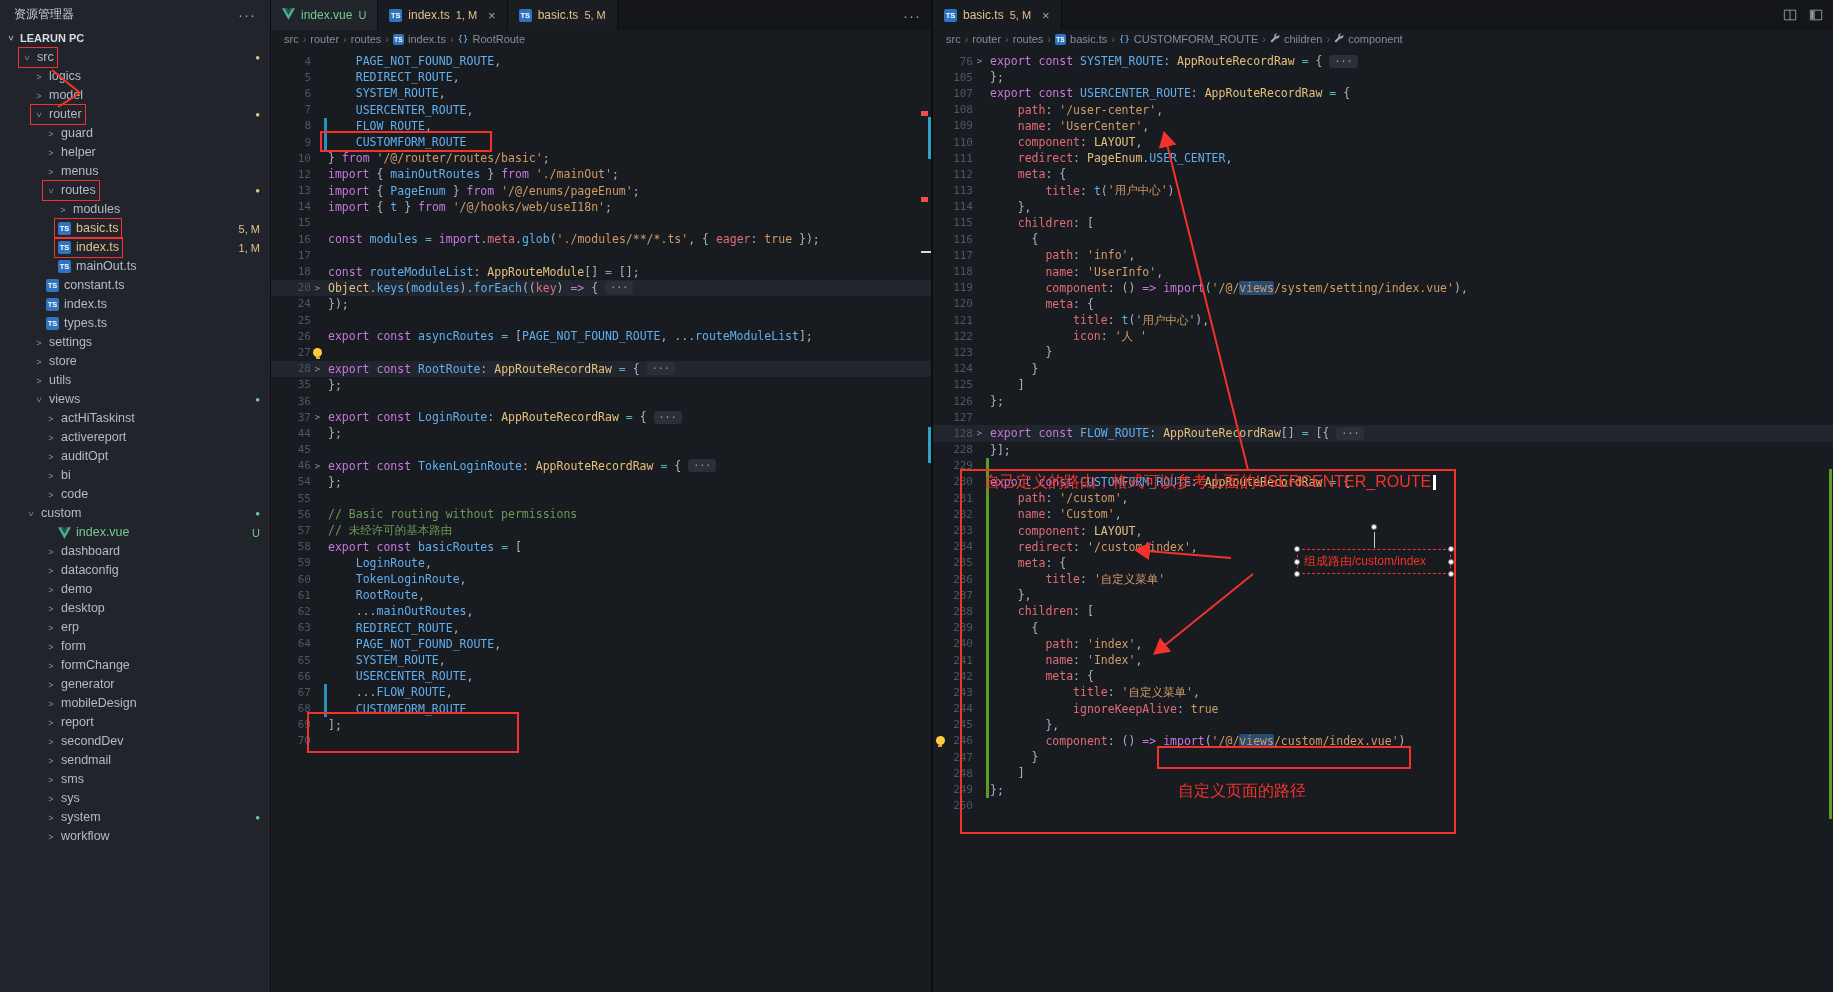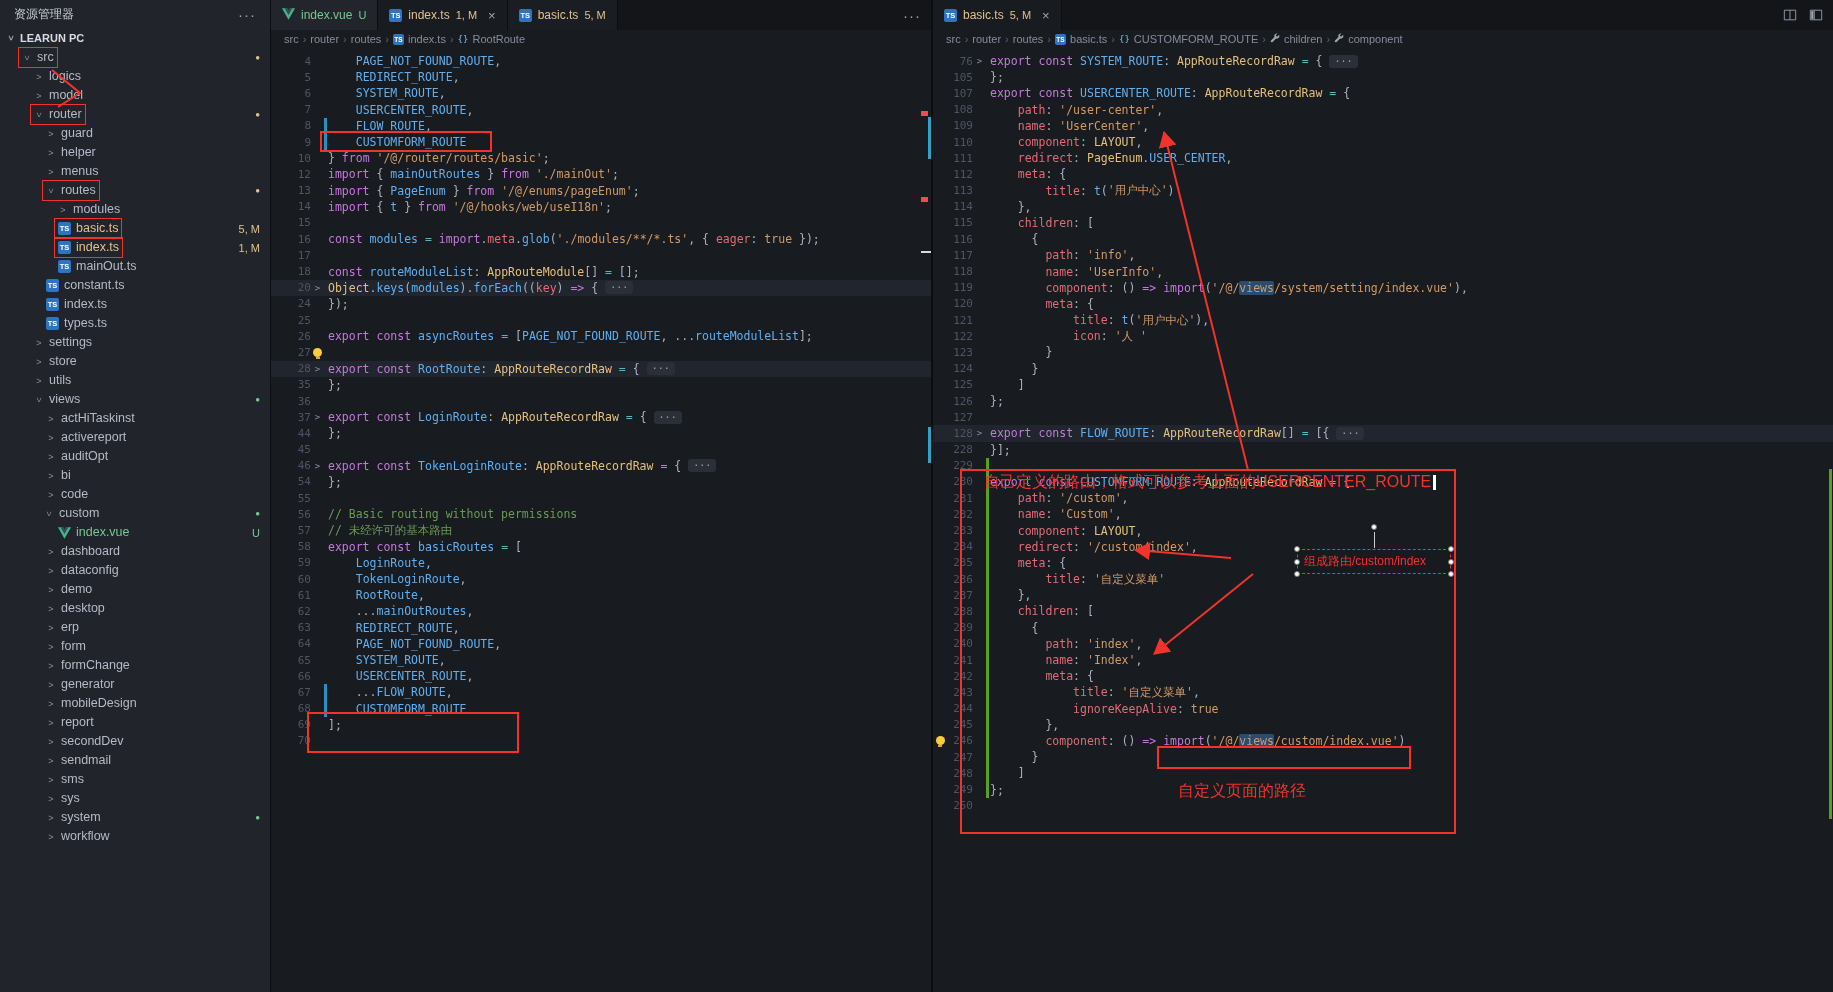--- a/index.html
+++ b/index.html
@@ -262,21 +262,21 @@
           </span>
           <span class="x-spacer"></span>
         </div>
         <div class="x-row" style="padding-left: 42px;">
           <span class="x-grp">
             <span class="x-chev">&gt;</span>
             <span class="x-label">code</span>
           </span>
           <span class="x-spacer"></span>
         </div>
-        <div class="x-row" style="padding-left: 40px;">
+        <div class="x-row" style="padding-left: 22px;">
           <span class="x-grp">
             <span class="x-chev x-exp">&gt;</span>
             <span class="x-label">custom</span>
           </span>
           <span class="x-spacer"></span>
           <span class="x-dot" style="color: rgb(115, 201, 145);">●</span>
         </div>
         <div class="x-row" style="padding-left: 54px;">
           <span class="x-grp">
             <span class="x-vue">

